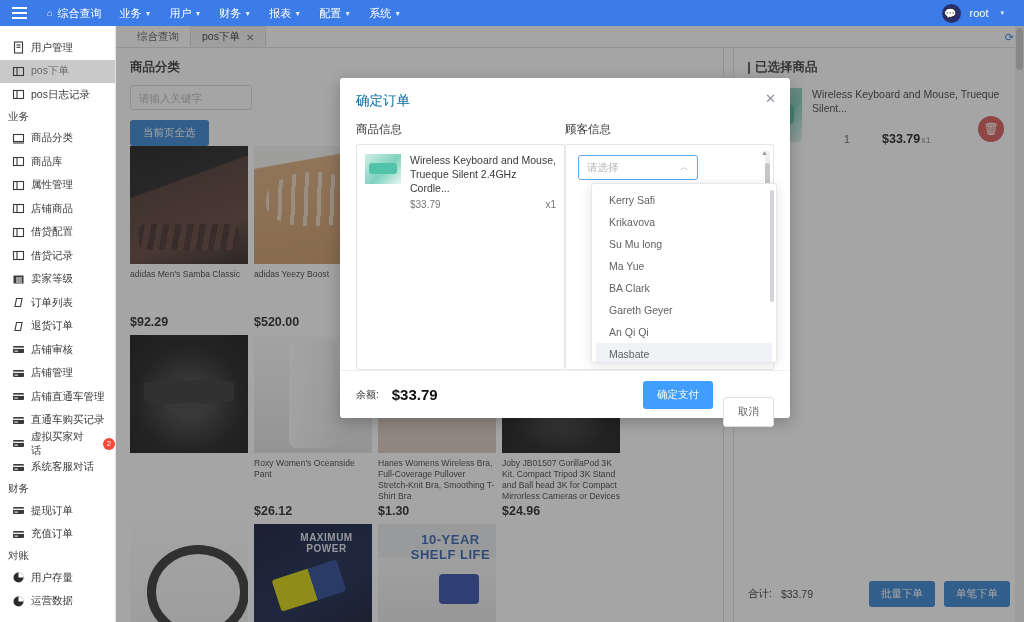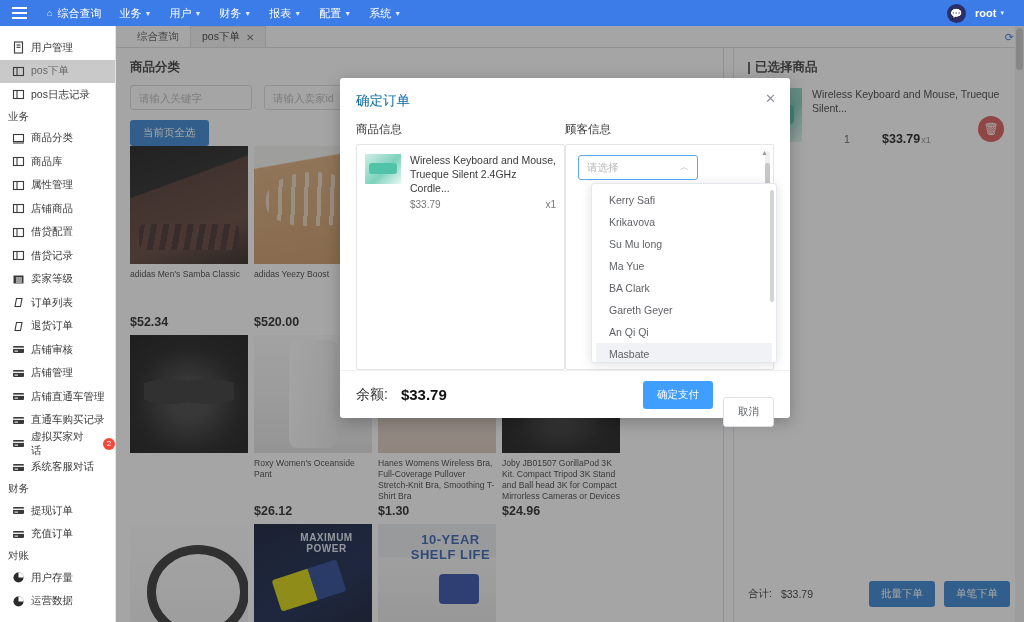--- a/index.html
+++ b/index.html
@@ -29,21 +29,21 @@
   .home-ico { font-size: 9px; margin-right: 2px; }
   .topright {
     margin-left: auto; display: flex; align-items: center; gap: 9px;
     padding-right: 20px; height: 26px;
   }
   .chat-bubble {
     width: 19px; height: 19px; border-radius: 50%; background: #2a2f6b;
     display: flex; align-items: center; justify-content: center;
     color: #fff; font-size: 10px; cursor: pointer;
   }
-  .rootuser { color: #fff; font-size: 11px; display: flex; align-items: center; gap: 4px; cursor: pointer; font-weight: bold; }
+  .rootuser { color: #fff; font-size: 11px; display: flex; align-items: center; gap: 12px; cursor: pointer; }
 
   
   .sidebar {
     position: absolute; top: 26px; left: 0; width: 116px; height: 596px;
     background: #fff; border-right: 1px solid #e4e4e4; overflow: hidden;
     font-size: 10.5px; color: #333; z-index: 40;
   }
   .side-pad { height: 10px; }
   .side-item {
     height: 23.5px; display: flex; align-items: center; gap: 6px;
@@ -299,21 +299,21 @@
   }
   .dd-scroll i {
     position: absolute; left: 0; top: 0; width: 4px; height: 112px;
     background: #d2d4d8; border-radius: 2px; display: block;
   }
 
   .modal-foot {
     height: 48px; display: flex; align-items: center; padding: 0 16px;
     border-top: 1px solid #f0f0f0; gap: 10px;
   }
-  .bal-label { font-size: 14px; color: #333; }
+  .bal-label { font-size: 10px; color: #333; }
   .bal-amt { font-size: 15px; font-weight: bold; color: #111; margin-left: 3px; }
   .foot-sp { margin-left: auto; }
   .btn-pay {
     background: #409eff; border: none; color: #fff; border-radius: 3px;
     font-size: 10.5px; padding: 7px 14px; cursor: pointer; font-family: inherit;
   }
   .btn-cancel {
     background: #fff; border: 1px solid #dcdfe6; color: #606266; border-radius: 3px;
     font-size: 10.5px; padding: 7px 14px; cursor: pointer; font-family: inherit; margin-top: 34px;
   }
@@ -617,31 +617,30 @@
       </div>
       <span class="refresh-ico">⟳</span>
     </div>
 
     <div class="content">
 
       <div class="left-pane">
         <div class="query-title">商品分类</div>
         <div class="query-row">
           <input class="q-input" value="" placeholder="请输入关键字" style="">
-          <input class="q-input" value="" placeholder="请输入卖家id" style="">
         </div>
         <button class="btn-selectall">当前页全选</button>
 
         <div class="grid" id="product-grid">
             <div class="card">
               <div class="thumb">
                 <div class="art shoe1"></div>
               </div>
               <div class="pname">adidas Men's Samba Classic</div>
-              <div class="pprice">$52.34</div>
+              <div class="pprice">$92.29</div>
             </div>
             <div class="card">
               <div class="thumb">
                 <div class="art shoe2"></div>
               </div>
               <div class="pname">adidas Yeezy Boost</div>
               <div class="pprice">$520.00</div>
             </div>
             <div class="card">
               <div class="thumb">

